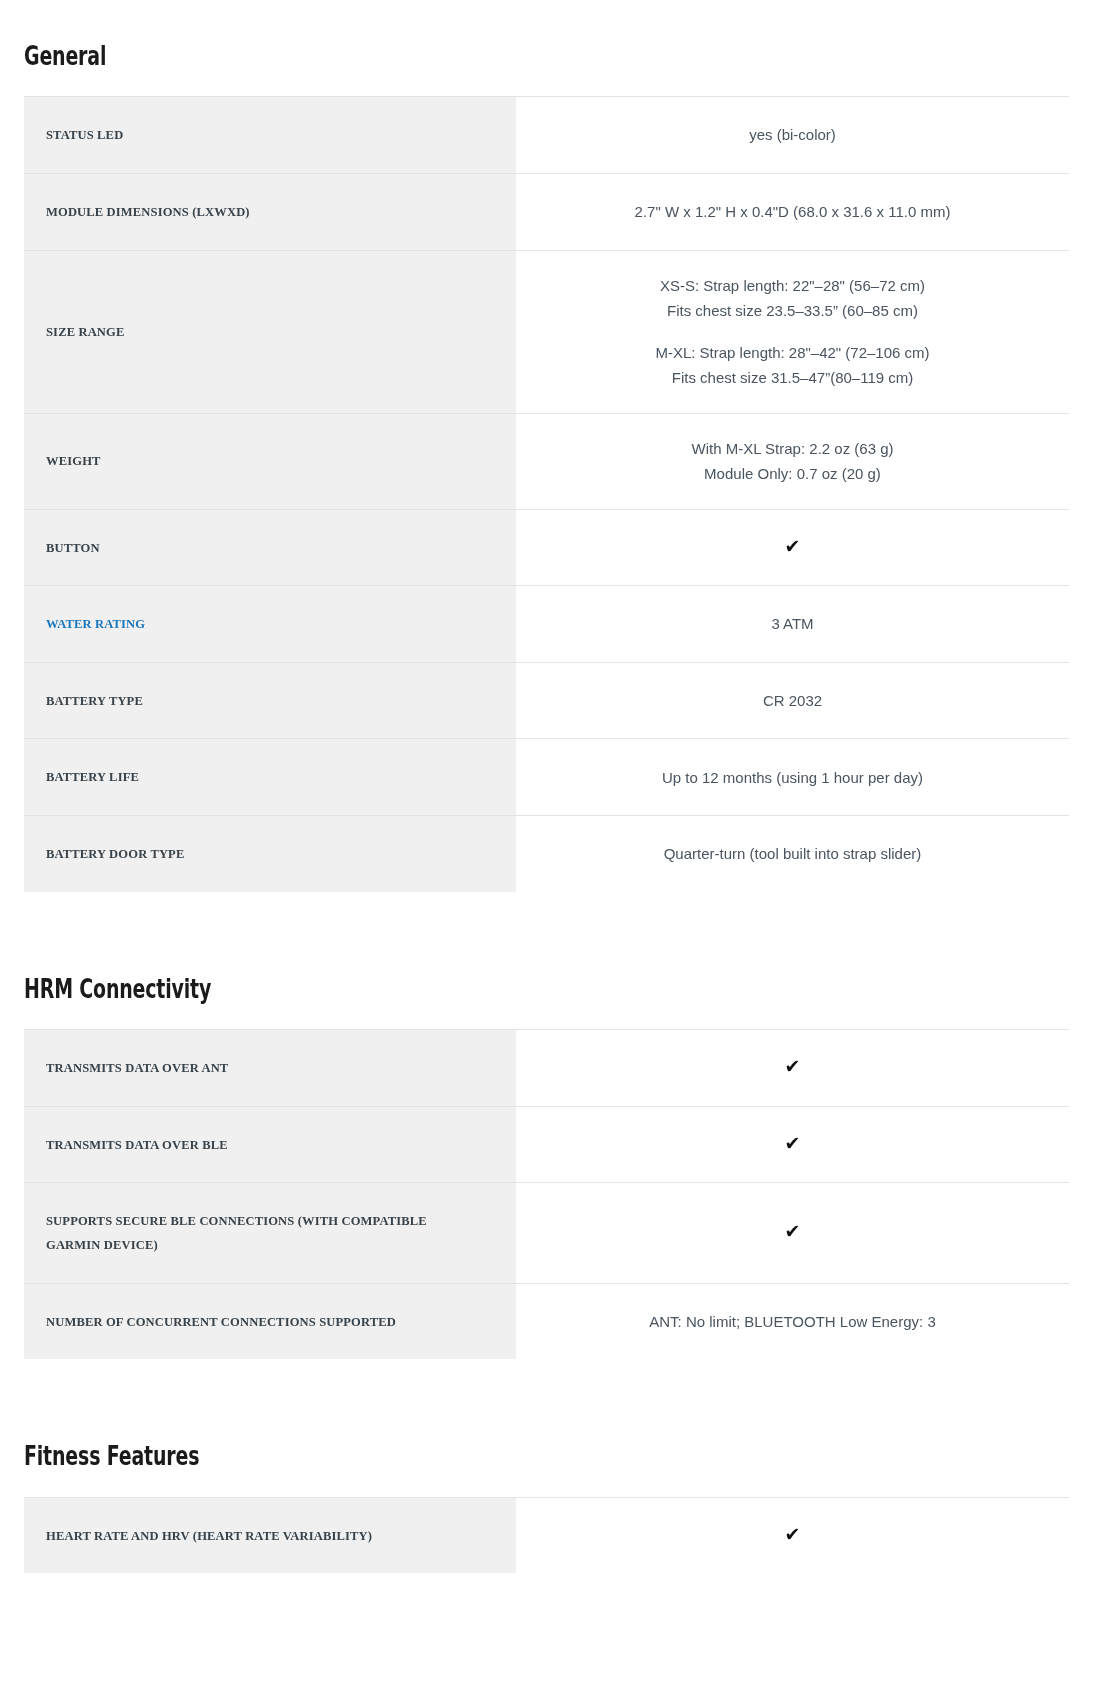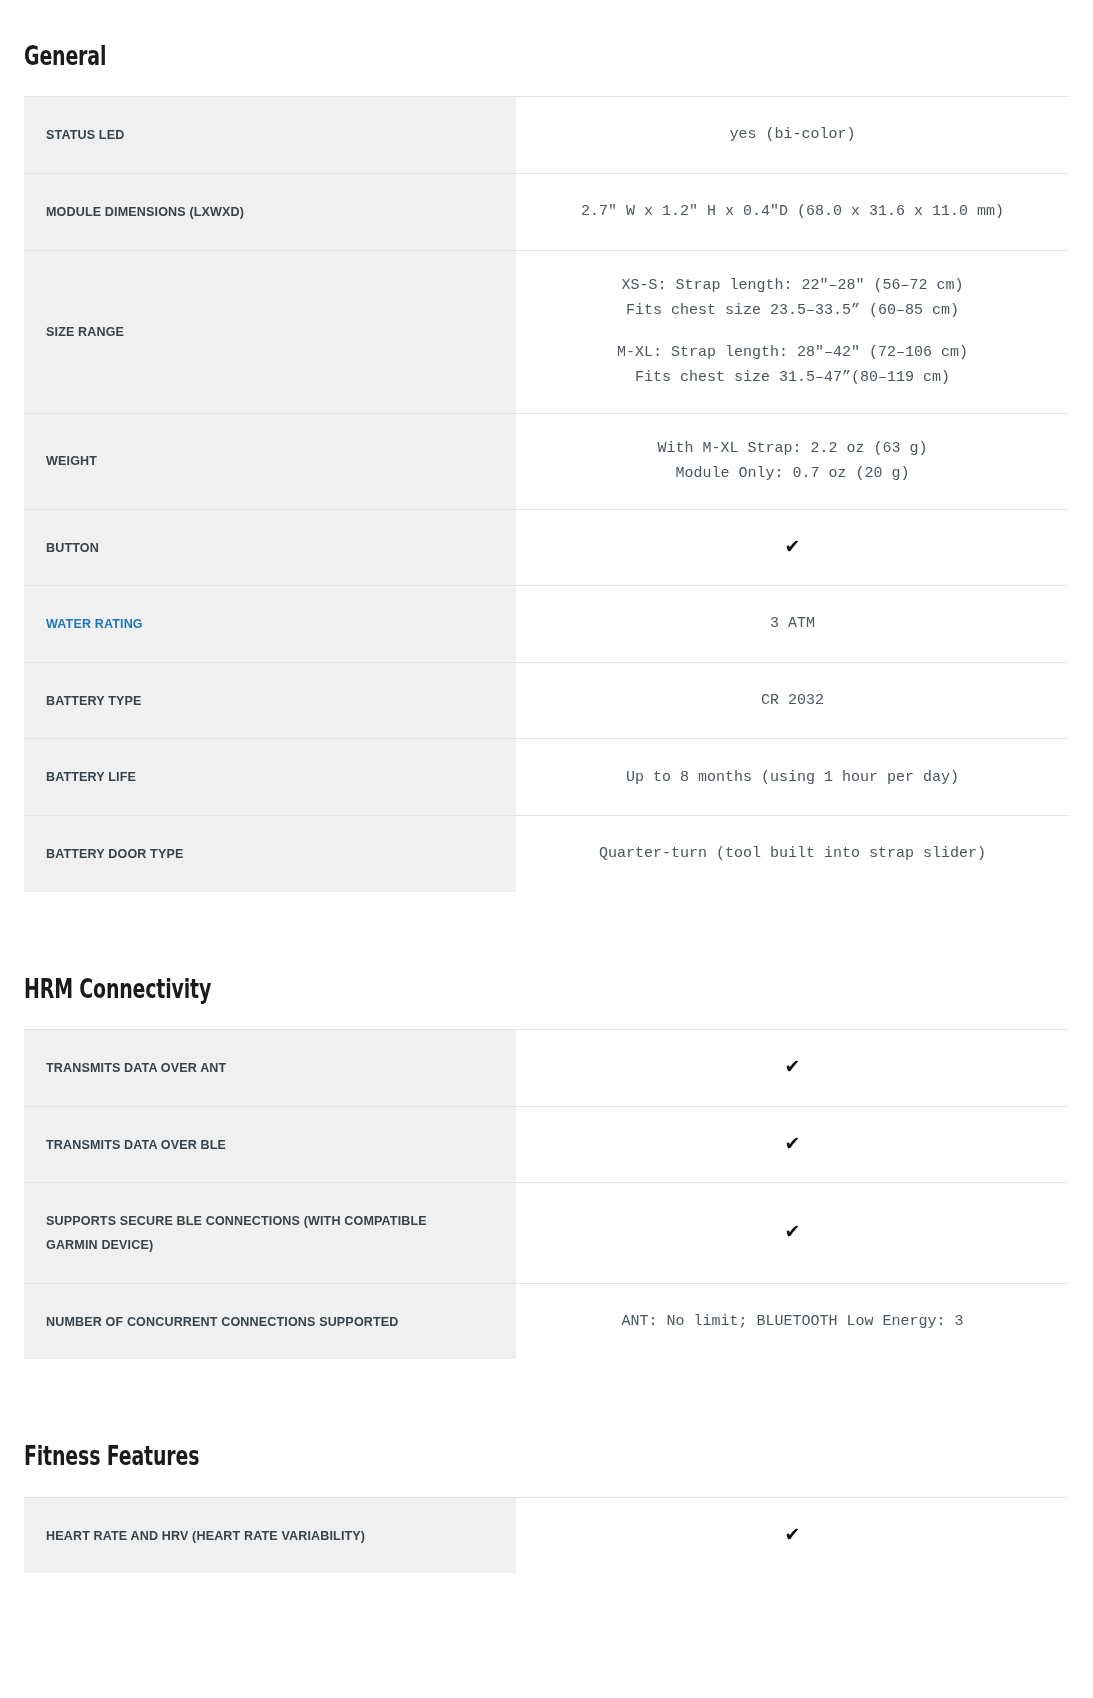--- a/index.html
+++ b/index.html
@@ -53,40 +53,41 @@
     width: 492px;
     background: #f0f0f0;
     padding: 26px 22px 26px 22px;
     font-size: 13.5px;
     font-weight: 700;
     letter-spacing: 0.15px;
     line-height: 1.75;
     color: #37424a;
     text-transform: uppercase;
     font-stretch: condensed;
+    font-family: Liberation Serif, serif;
   }
   td.spec-label .label-text {
     display: block;
     transform: scaleX(0.93);
     transform-origin: left center;
   }
   td.spec-label.link .label-text {
     color: #1a77bd;
     cursor: pointer;
   }
   td.spec-value {
     background: #ffffff;
     text-align: center;
     padding: 22px 16px;
     font-size: 15px;
     line-height: 1.7;
     color: #4a5560;
     font-weight: 400;
   }
-  td.spec-value .val-line { display: block; font-family: Liberation Mono, monospace; }
+  td.spec-value .val-line { display: block; }
   td.spec-value .val-gap { display: block; height: 16px; }
   .check {
     display: inline-block;
     font-size: 19px;
     line-height: 1;
     color: #111111;
     font-weight: 700;
     font-family: "DejaVu Sans", sans-serif;
   }
   .gap-lg { height: 58px; }
@@ -161,21 +162,21 @@
               </td>
               <td class="spec-value">
                 <span class="val-line">CR 2032</span>
               </td>
             </tr>
             <tr>
               <td class="spec-label">
                 <span class="label-text">BATTERY LIFE</span>
               </td>
               <td class="spec-value">
-                <span class="val-line">Up to 8 months (using 1 hour per day)</span>
+                <span class="val-line">Up to 12 months (using 1 hour per day)</span>
               </td>
             </tr>
             <tr>
               <td class="spec-label">
                 <span class="label-text">BATTERY DOOR TYPE</span>
               </td>
               <td class="spec-value">
                 <span class="val-line">Quarter-turn (tool built into strap slider)</span>
               </td>
             </tr>

